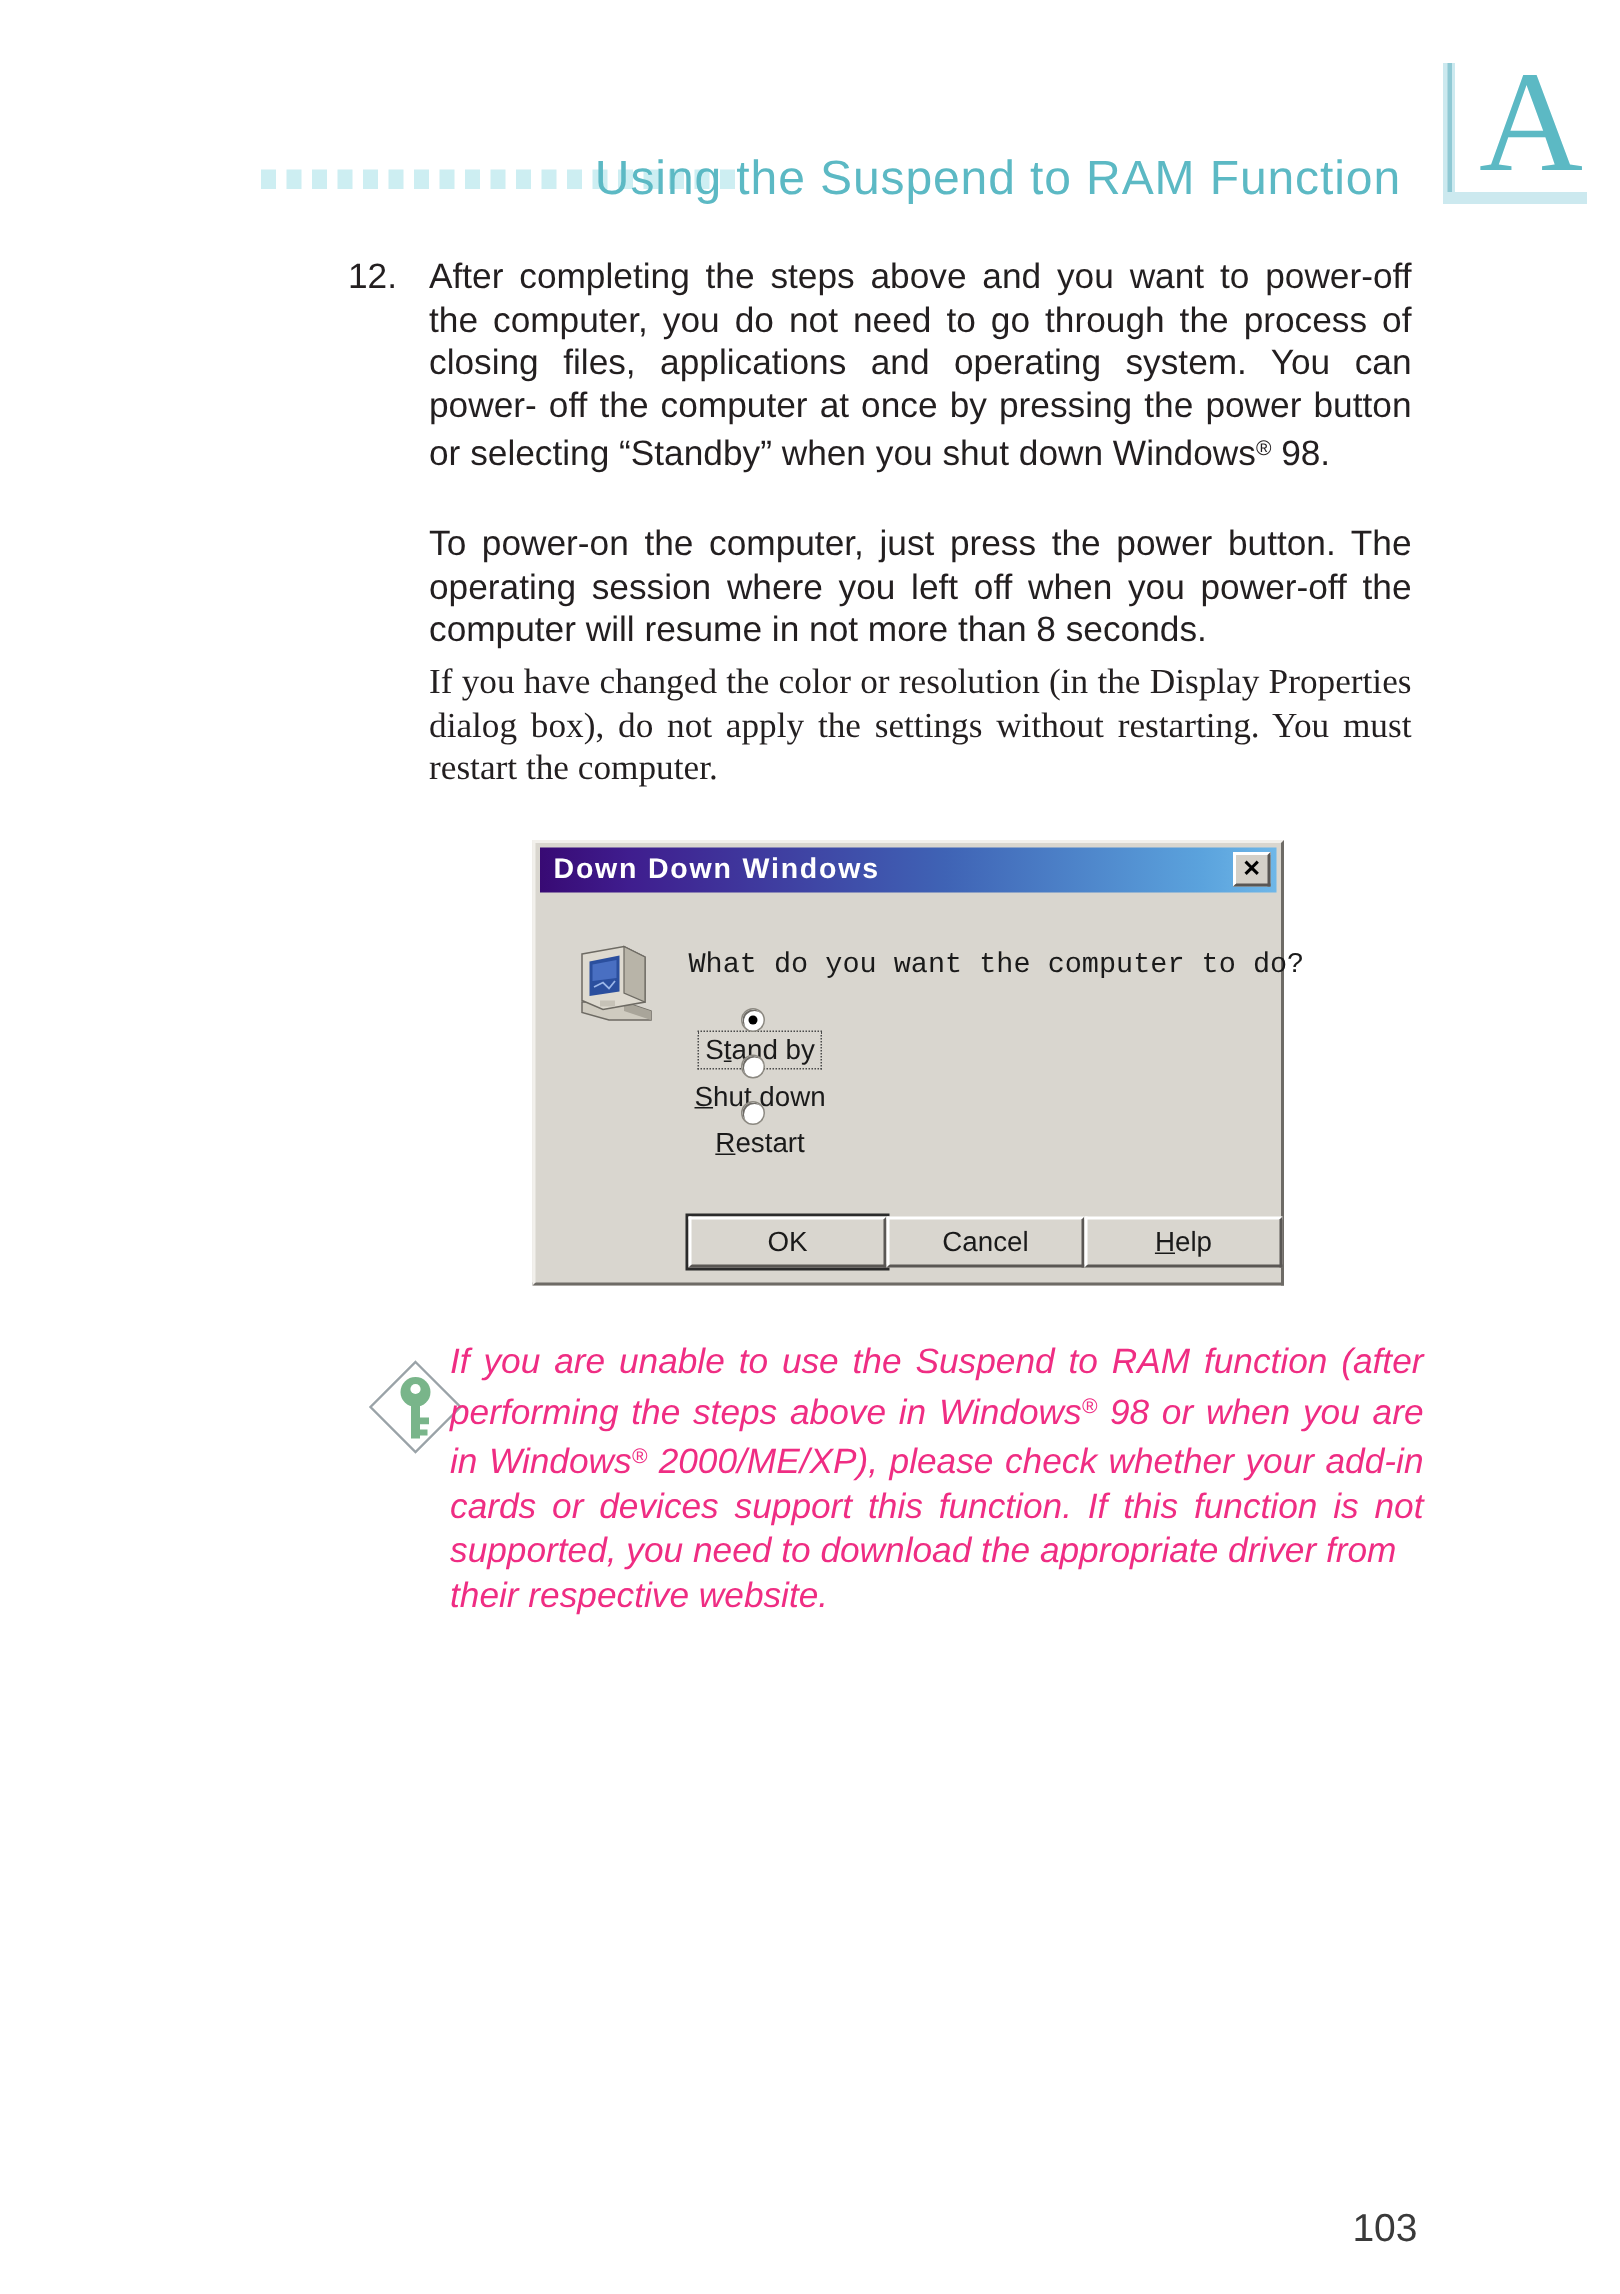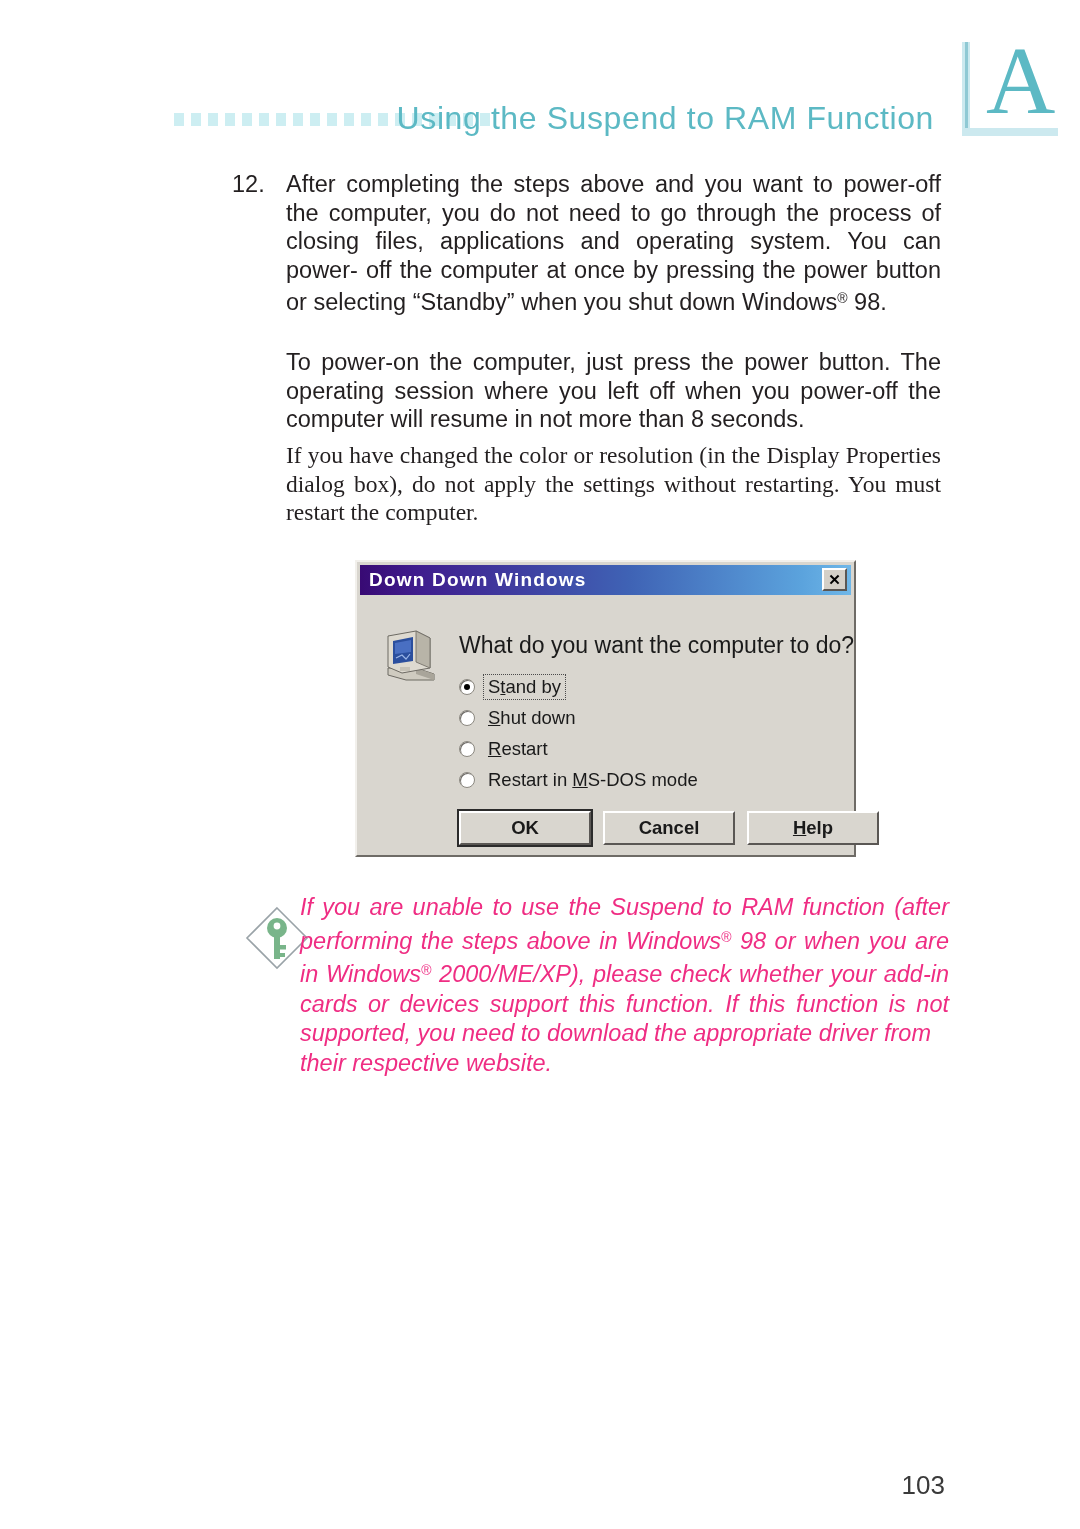--- a/index.html
+++ b/index.html
@@ -190,35 +190,36 @@
     position: absolute;
     left: 22px;
     top: 30px;
     width: 58px;
     height: 56px;
   }
   .dialog-question {
     position: absolute;
     left: 99px;
     top: 34px;
-    font-size: 23px;
+    font-size: 19px;
     color: #1a1a1a;
     white-space: nowrap;
-    font-family: Liberation Sans, sans-serif;
+    font-family: Liberation Mono, monospace;
   }
   .radio-group {
     position: absolute;
     left: 99px;
     top: 74px;
   }
   .radio-row {
     display: flex;
     align-items: center;
     height: 30px;
     margin-bottom: 1px;
+    flex-direction: column;
   }
   .radio-dot {
     width: 16px;
     height: 16px;
     border-radius: 50%;
     background: #ffffff;
     border: 1px solid #8b8880;
     box-shadow: inset 1px 1px 0 #6e6b66, inset -1px -1px 0 #ffffff;
     position: relative;
     flex: none;
@@ -246,22 +247,20 @@
     outline: 1px dotted #4a4a4a;
     background: #d9d6cf;
   }
   .radio-label u { text-decoration: underline; }
 
   .button-bar {
     position: absolute;
     left: 99px;
     top: 213px;
     display: flex;
-    gap: 12px;
-    font-weight: bold;
   }
   .dlg-button {
     width: 132px;
     height: 34px;
     background: #d9d6cf;
     border-top: 2px solid #ffffff;
     border-left: 2px solid #ffffff;
     border-right: 2px solid #5a5754;
     border-bottom: 2px solid #5a5754;
     box-sizing: border-box;
@@ -425,24 +424,20 @@
         <span class="radio-label">S<u>t</u>and by</span>
       </div>
       <div class="radio-row">
         <span class="radio-dot"></span>
         <span class="radio-label"><u>S</u>hut down</span>
       </div>
       <div class="radio-row">
         <span class="radio-dot"></span>
         <span class="radio-label"><u>R</u>estart</span>
       </div>
-      <div class="radio-row">
-        <span class="radio-dot"></span>
-        <span class="radio-label">Restart in <u>M</u>S-DOS mode</span>
-      </div>
     </div>
 
     <div class="button-bar">
       <div class="dlg-button default">OK</div>
       <div class="dlg-button">Cancel</div>
       <div class="dlg-button"><u>H</u>elp</div>
     </div>
   </div>
 </div>
 

